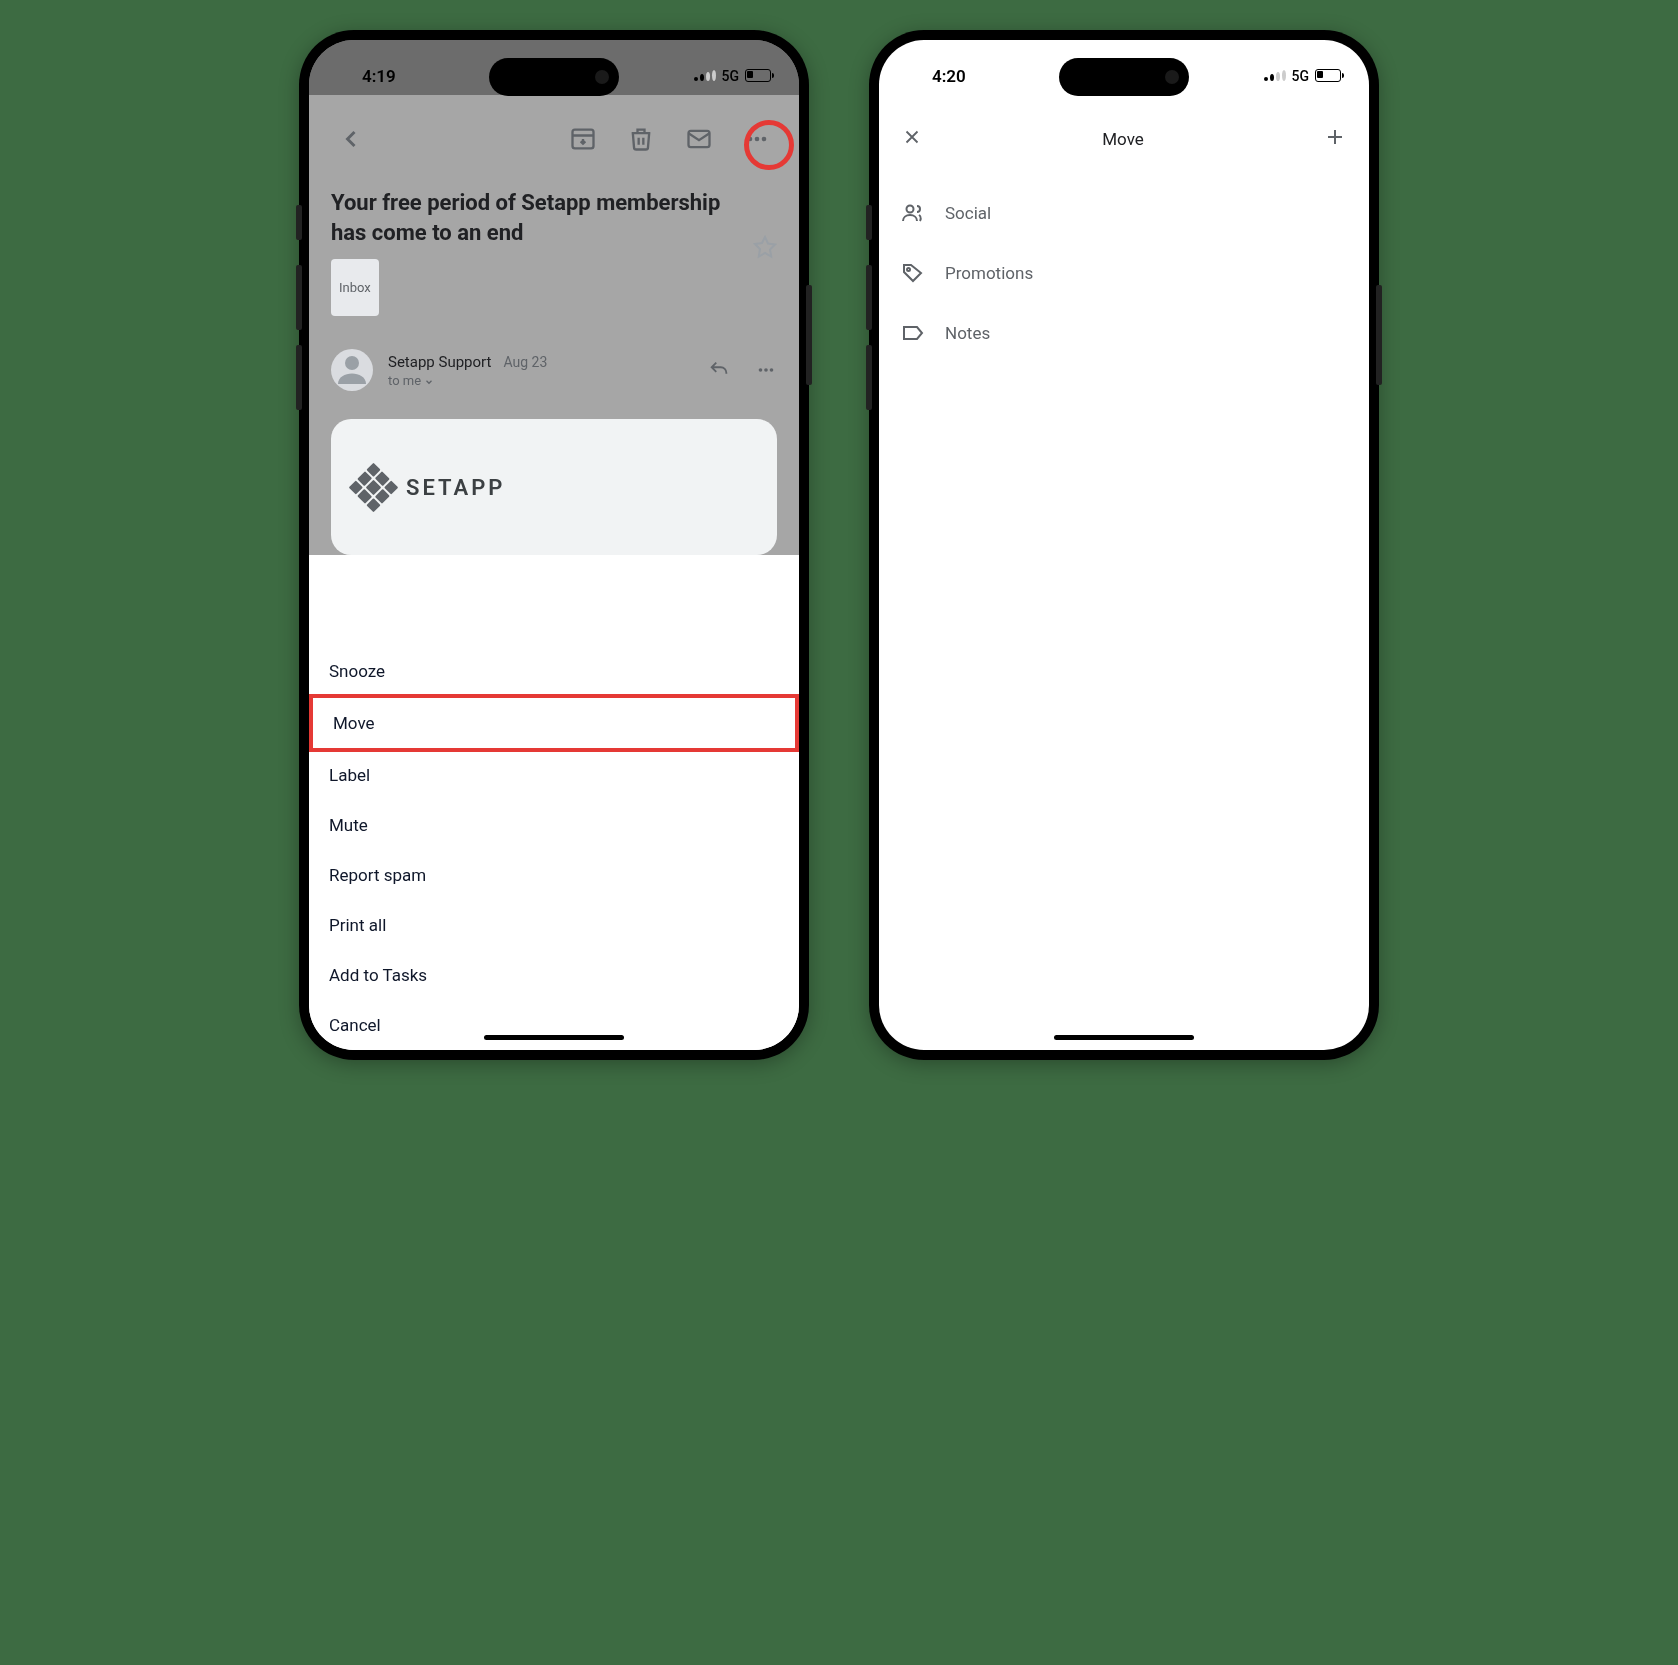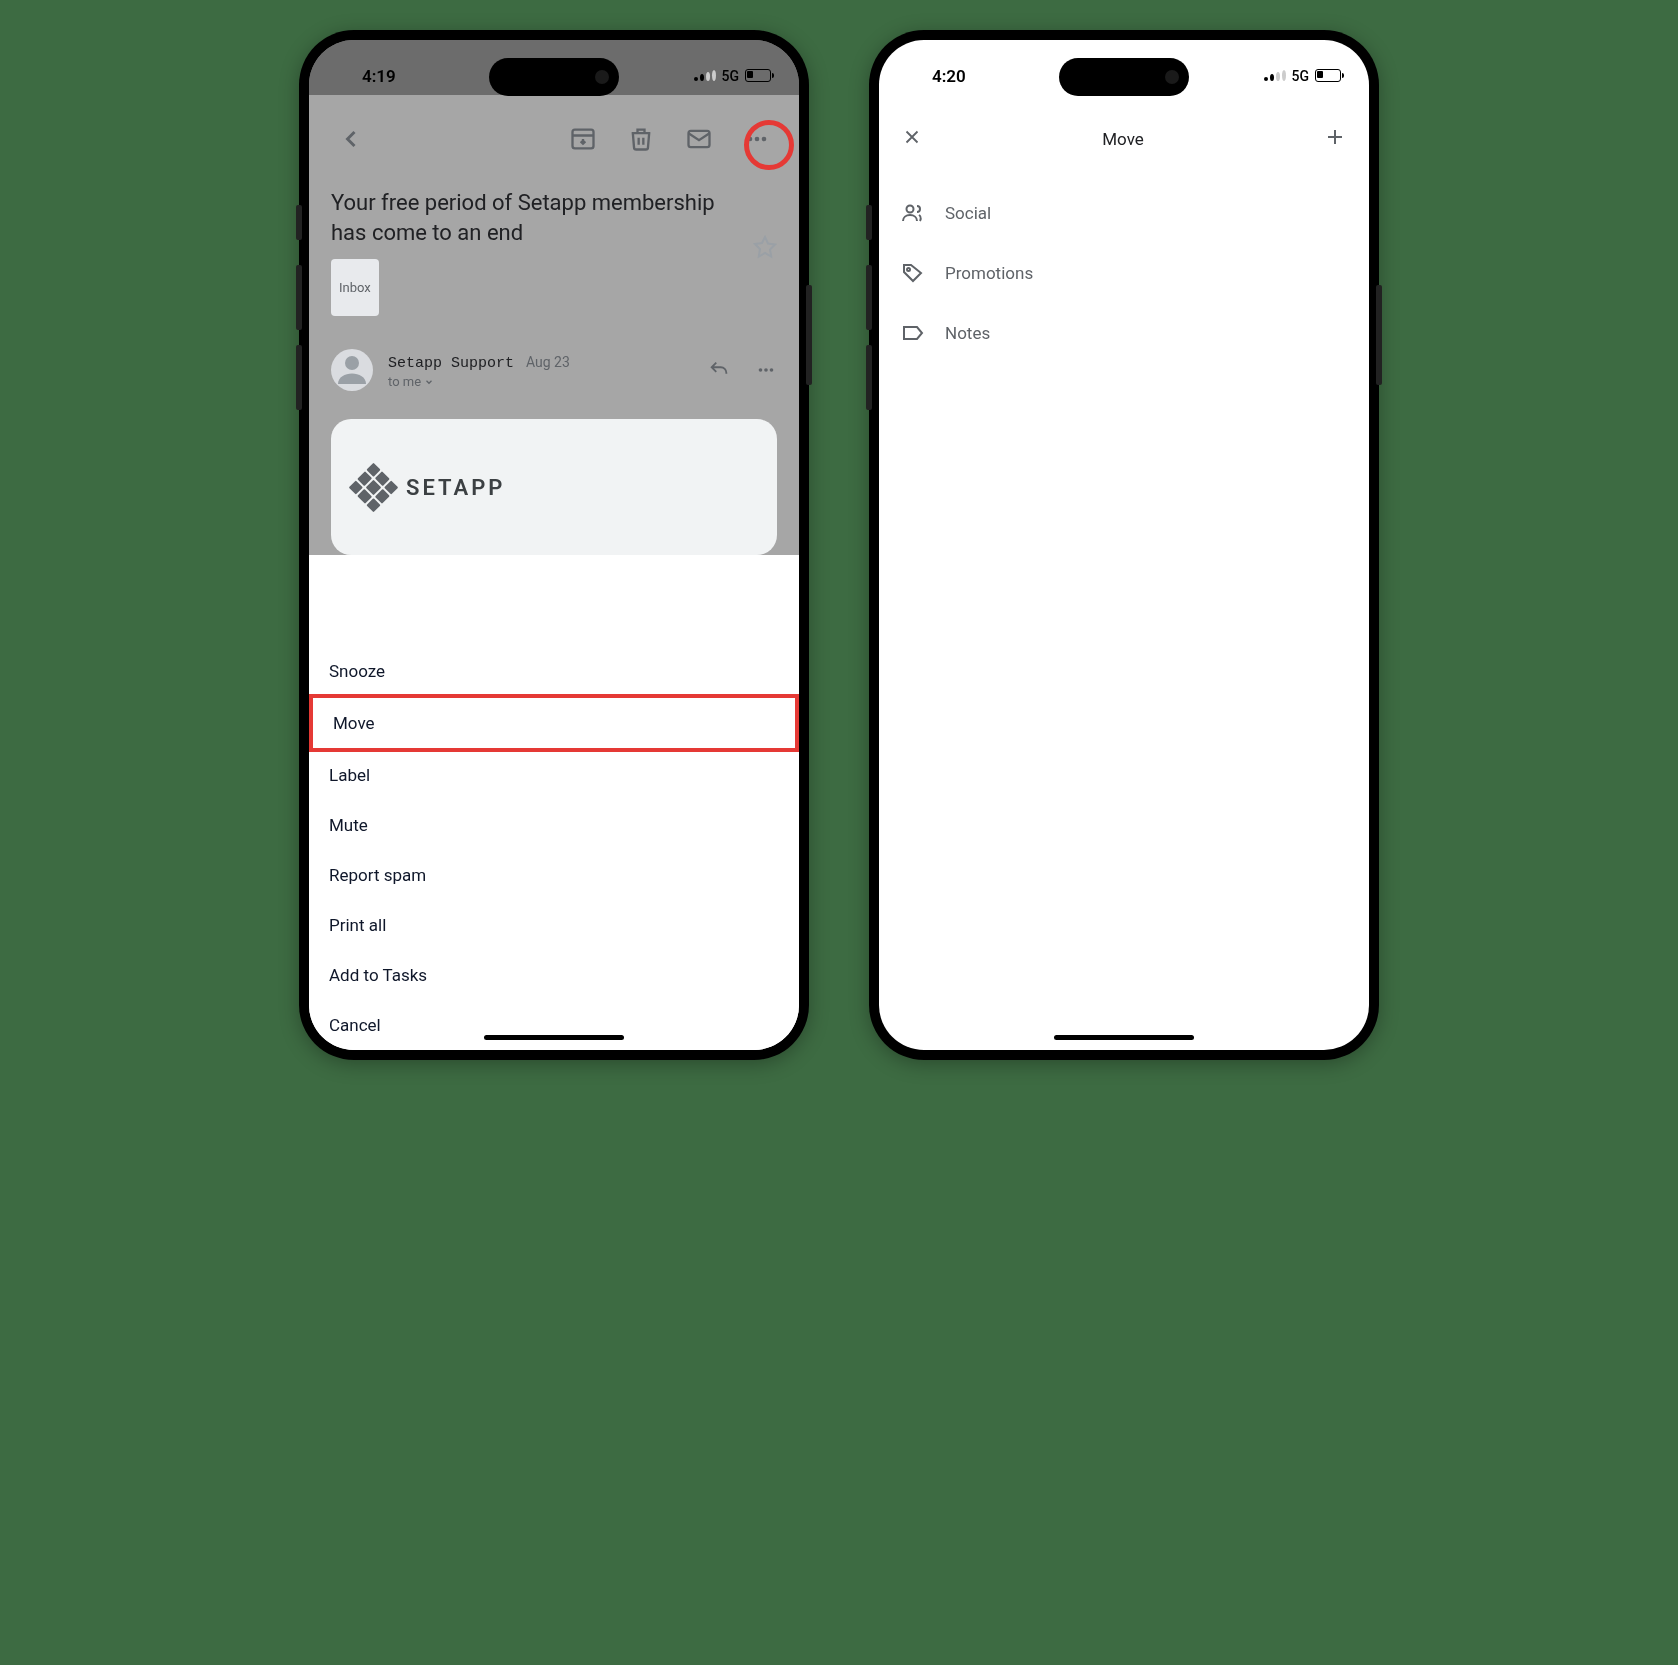--- a/index.html
+++ b/index.html
@@ -189,21 +189,21 @@
       border-radius: 50%;
       z-index: 60;
     }
     
     .email-header {
       padding: 15px 22px;
     }
     
     .email-subject {
       font-size: 22px;
-      font-weight: 400;
+      font-weight: 700;
       color: #202124;
       line-height: 1.35;
       margin-bottom: 12px;
       padding-right: 40px;
     }
     
     .email-label-row {
       display: flex;
       align-items: center;
       gap: 10px;
@@ -243,21 +243,20 @@
     }
     
     .sender-info {
       flex: 1;
     }
     
     .sender-name {
       font-size: 15px;
       color: #202124;
       display: inline;
-      font-family: Liberation Mono, monospace;
     }
     
     .sender-date {
       font-size: 14px;
       color: #5f6368;
       margin-left: 8px;
     }
     
     .sender-to {
       font-size: 13px;

